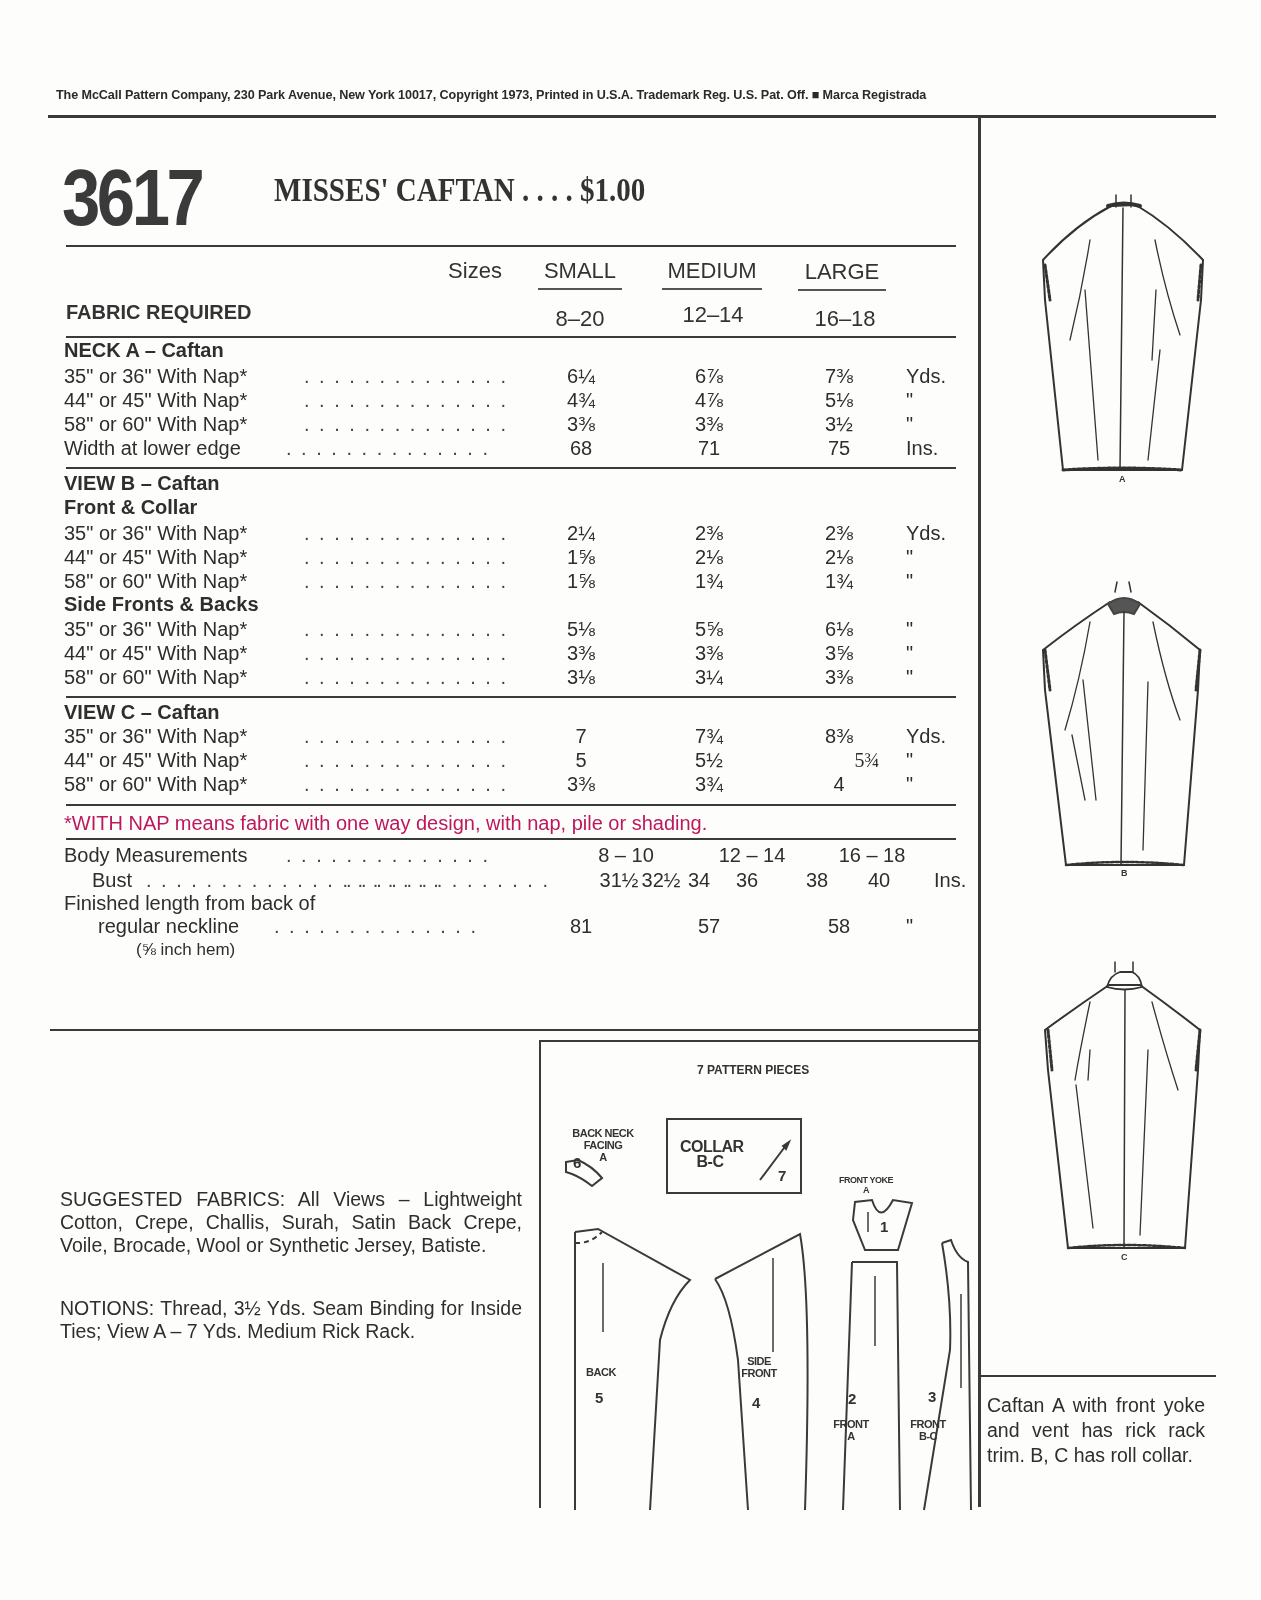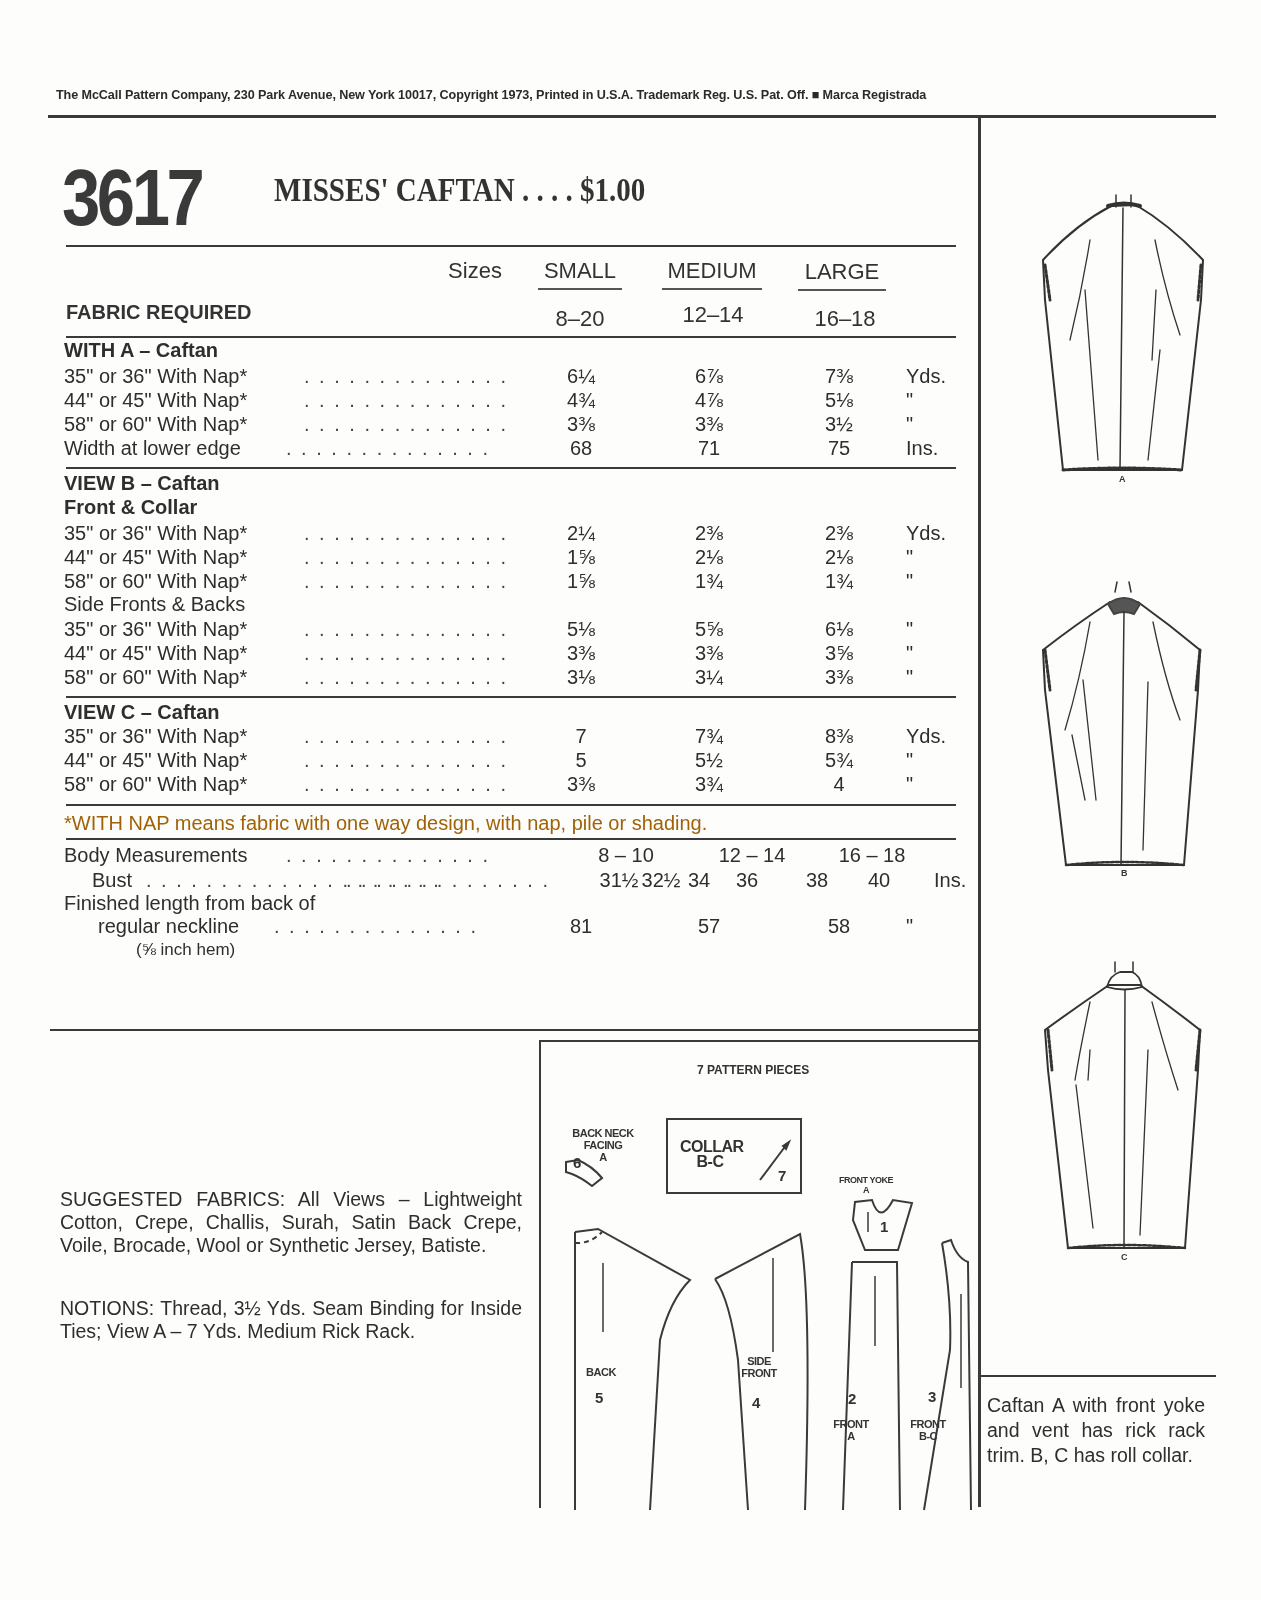--- a/index.html
+++ b/index.html
@@ -59,21 +59,21 @@
 <div class="colhead ul" style="left:652px; top:258px; width:120px;">MEDIUM</div>
 <div class="colhead ul" style="left:790px; top:259px; width:104px;">LARGE</div>
 
 <div class="abs bold" style="left:66px; top:301px; font-size:20px; color:#333;">FABRIC REQUIRED</div>
 <div class="colhead" style="left:540px; top:306px; width:80px;">8–20</div>
 <div class="colhead" style="left:668px; top:302px; width:90px;text-align:center;">12–14</div>
 <div class="colhead" style="left:800px; top:306px; width:90px;">16–18</div>
 <div class="hline" style="left:66px; top:336px; width:890px;"></div>
 
 <div class="row" style="top:338px;">
-  <span class="label section">WITH A – Caftan</span>
+  <span class="label section">NECK A – Caftan</span>
 </div>
 <div class="row" style="top:364px;">
   <span class="label">35" or 36" With Nap*</span>
   <span class="dots" style="left:240px;">. . . . . . . . . . . . . .</span>
   <span class="val" style="left:482px;">6¼</span>
   <span class="val" style="left:610px;">6⅞</span>
   <span class="val" style="left:740px;">7⅜</span>
   <span class="unit">Yds.</span>
 </div>
 <div class="row" style="top:388px;">
@@ -126,21 +126,21 @@
 </div>
 <div class="row" style="top:569px;">
   <span class="label">58" or 60" With Nap*</span>
   <span class="dots" style="left:240px;">. . . . . . . . . . . . . .</span>
   <span class="val" style="left:482px;">1⅝</span>
   <span class="val" style="left:610px;">1¾</span>
   <span class="val" style="left:740px;">1¾</span>
   <span class="unit">"</span>
 </div>
 <div class="row" style="top:592px;">
-  <span class="label" style="font-weight:normal;">Side Fronts &amp; Backs</span>
+  <span class="label" style="font-weight:bold;">Side Fronts &amp; Backs</span>
 </div>
 <div class="row" style="top:617px;">
   <span class="label">35" or 36" With Nap*</span>
   <span class="dots" style="left:240px;">. . . . . . . . . . . . . .</span>
   <span class="val" style="left:482px;">5⅛</span>
   <span class="val" style="left:610px;">5⅝</span>
   <span class="val" style="left:740px;">6⅛</span>
   <span class="unit">"</span>
 </div>
 <div class="row" style="top:641px;">
@@ -170,34 +170,34 @@
   <span class="val" style="left:482px;">7</span>
   <span class="val" style="left:610px;">7¾</span>
   <span class="val" style="left:740px;">8⅜</span>
   <span class="unit">Yds.</span>
 </div>
 <div class="row" style="top:748px;">
   <span class="label">44" or 45" With Nap*</span>
   <span class="dots" style="left:240px;">. . . . . . . . . . . . . .</span>
   <span class="val" style="left:482px;">5</span>
   <span class="val" style="left:610px;">5½</span>
-  <span class="val" style="left:740px;">5¾</span>
+  <span class="val" style="left:768px;font-family:Liberation Serif, serif;">5¾</span>
   <span class="unit">"</span>
 </div>
 <div class="row" style="top:772px;">
   <span class="label">58" or 60" With Nap*</span>
   <span class="dots" style="left:240px;">. . . . . . . . . . . . . .</span>
   <span class="val" style="left:482px;">3⅜</span>
   <span class="val" style="left:610px;">3¾</span>
   <span class="val" style="left:740px;">4</span>
   <span class="unit">"</span>
 </div>
 <div class="hline" style="left:66px; top:804px; width:890px;"></div>
 
-<div class="abs" style="left:64px; top:812px; font-size:20px; color:#a16207; white-space:nowrap;">*WITH NAP means fabric with one way design, with nap, pile or shading.</div>
+<div class="abs" style="left:64px; top:812px; font-size:20px; color:#be185d; white-space:nowrap;">*WITH NAP means fabric with one way design, with nap, pile or shading.</div>
 <div class="hline" style="left:66px; top:838px; width:890px;"></div>
 
 <div class="row" style="top:843px;">
   <span class="label">Body Measurements</span>
   <span class="dots" style="left:222px;">. . . . . . . . . . . . . .</span>
   <span class="val" style="left:512px; width:100px;">8 – 10</span>
   <span class="val" style="left:638px; width:100px;">12 – 14</span>
   <span class="val" style="left:758px; width:100px;">16 – 18</span>
 </div>
 <div class="row" style="top:868px;margin-left:28px;">

